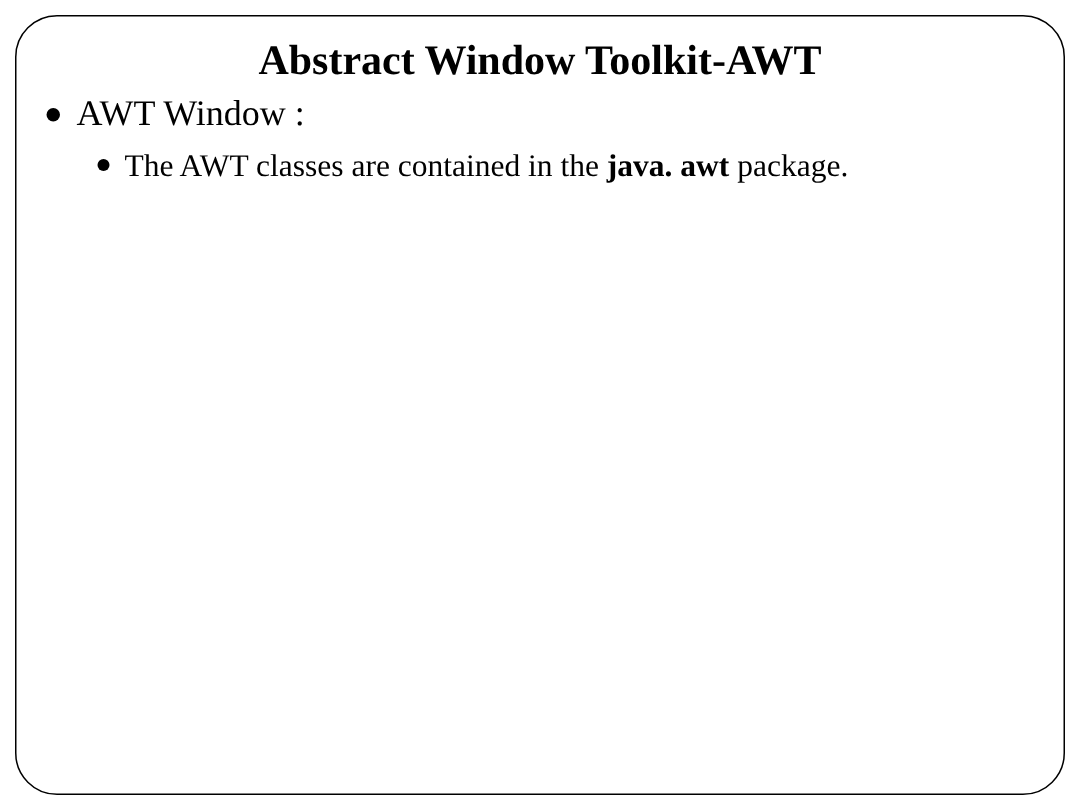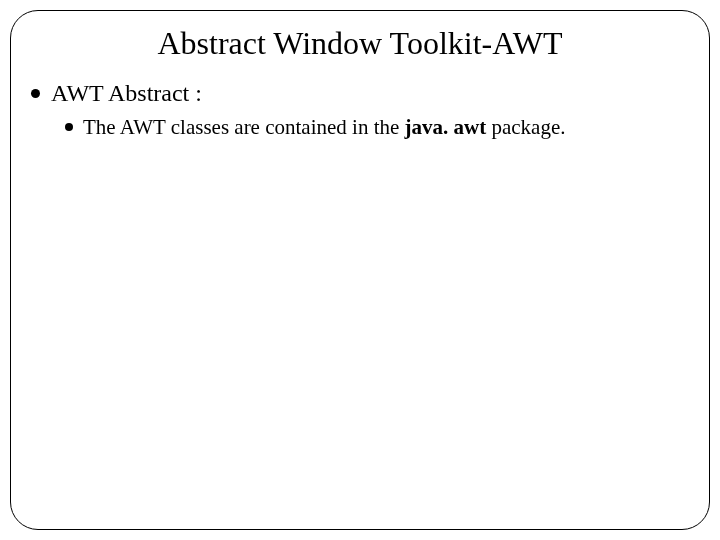--- a/index.html
+++ b/index.html
@@ -16,24 +16,24 @@
     width: 700px;
     height: 520px;
     margin: 10px;
     border: 1.5px solid #000;
     border-radius: 28px;
     padding: 10px 18px 18px 18px;
     position: relative;
     overflow: hidden;
   }
   .title {
-    font-size: 32px;
-    font-weight: normal;
+    font-size: 28px;
+    font-weight: bold;
     text-align: center;
-    margin: 4px 0 16px 0;
+    margin: 4px 0 4px 0;
   }
   ul.top {
     list-style: none;
     margin: 0;
     padding: 0;
   }
   ul.top > li {
     position: relative;
     padding-left: 22px;
     font-size: 24px;
@@ -75,21 +75,21 @@
     font-weight: bold;
   }
 </style>
 </head>
 <body>
 
 <div class="slide">
   <div class="title">Abstract Window Toolkit-AWT</div>
   <ul class="top">
     <li>
-      <span>AWT Abstract :</span>
+      <span>AWT Window :</span>
       <ul class="sub">
         <li>
           <span>The AWT classes are contained in the </span><span class="bold">java. awt </span><span>package.</span>
         </li>
       </ul>
     </li>
   </ul>
 </div>
 
 </body></html>

